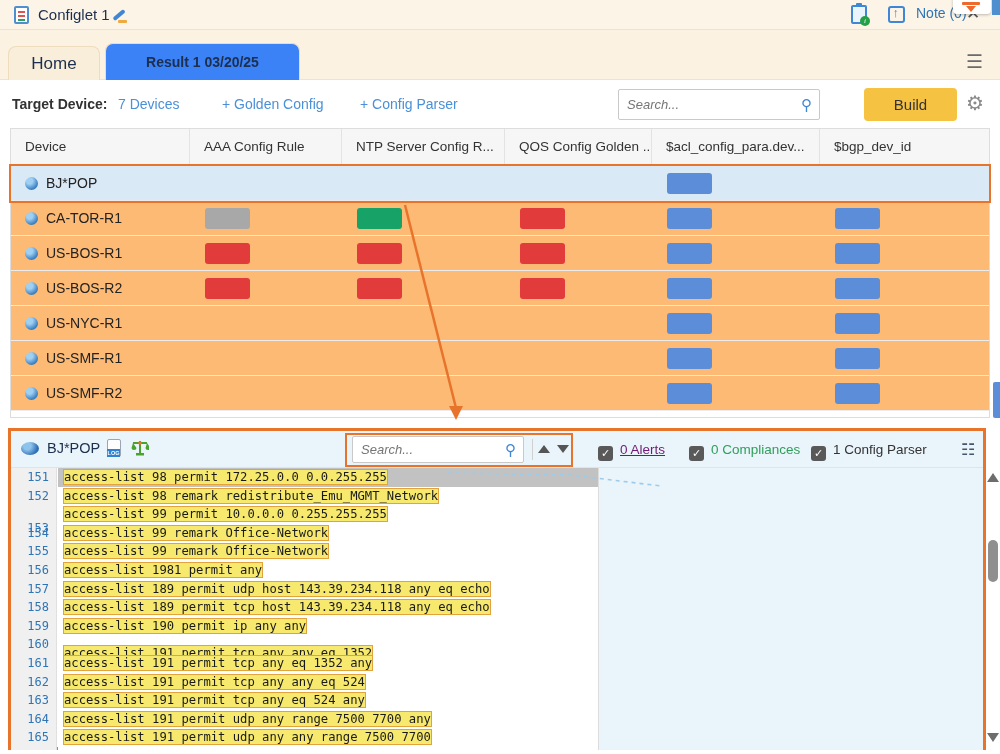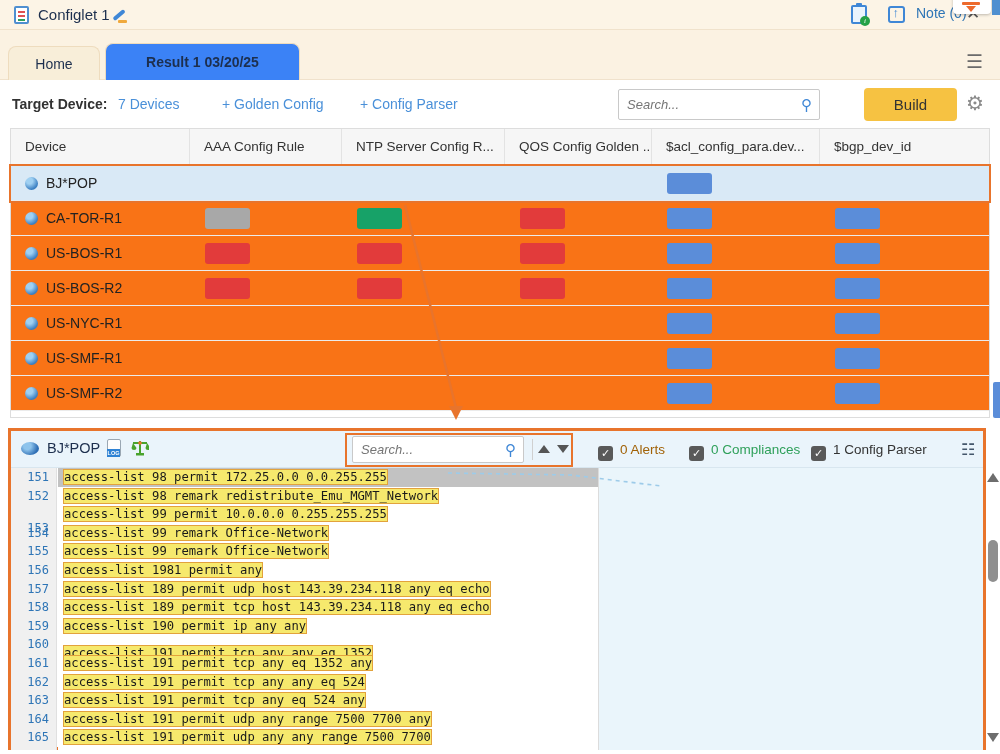--- a/index.html
+++ b/index.html
@@ -25,21 +25,21 @@
   #note-link { left:916px; top:5px; font-size:14px; color:#2e75b6; }
   #close-x { left:966px; top:3px; font-size:17px; color:#555; }
   #cursor-overlay { left:953px; top:-6px; width:38px; height:20px; background:#fff; border-radius:4px; box-shadow:0 1px 3px rgba(0,0,0,.25); }
   #cursor-overlay .bar{ position:absolute; left:9px; top:8px; width:18px; height:3px; background:#ed6a2c; border-radius:1px;}
   #cursor-overlay .tri{ position:absolute; left:13px; top:12px; width:0; height:0; border-left:5px solid transparent; border-right:5px solid transparent; border-top:6px solid #ed6a2c;}
   #top-right-sliver { left:992px; top:0; width:8px; height:15px; background:#4f8fd0; }
 
   
   #tabstrip { left:0; top:30px; width:1000px; height:50px; background:#fbf2e2; border-bottom:1px solid #f0e2cc;}
   .tab { position:absolute; border:1px solid #eedcbe; border-bottom:none; border-radius:8px 8px 0 0; text-align:center; color:#1d2f4e; }
-  #tab-home { left:8px; top:16px; width:92px; height:34px; line-height:34px; font-size:14px; background:#f8eed9; }
+  #tab-home { left:8px; top:16px; width:92px; height:34px; line-height:34px; font-size:17px; background:#f8eed9; }
   #tab-result { left:105px; top:13px; width:195px; height:37px; line-height:37px; font-size:14px; font-weight:bold; background:#3b82f6; }
   #tabstrip-menu { left:966px; top:20px; font-size:19px; color:#6b6b6b; letter-spacing:-1px;}
 
   
   #toolbar { left:0; top:81px; width:1000px; height:47px; background:#fff; }
   #target-label { left:12px; top:15px; font-size:14px; font-weight:bold; color:#333; }
   #devices-link { left:118px; top:15px; font-size:14px; color:#4a90d9; }
   #golden-link { left:222px; top:15px; font-size:14px; color:#4a90d9; }
   #parser-link { left:360px; top:15px; font-size:14px; color:#4a90d9; }
   .searchbox { position:absolute; background:#fff; border:1px solid #c9c9c9; border-radius:2px; }
@@ -47,21 +47,21 @@
   .searchbox .mag { position:absolute; right:7px; top:50%; transform:translateY(-50%); font-size:15px; color:#3f87d6; }
   #toolbar-search { left:618px; top:8px; width:202px; height:31px; }
   #build-btn { left:864px; top:7px; width:93px; height:33px; background:#f6c242; border:none; border-radius:4px; font-size:15px; color:#333; font-family:"Liberation Sans",sans-serif; }
   #gear-icon { left:966px; top:10px; font-size:20px; color:#8a8a8a; }
 
   
   #device-table { left:10px; top:128px; width:980px; height:290px; border:1px solid #ddd; background:#fff; }
   #table-header { position:absolute; left:0; top:0; width:978px; height:36px; background:#f6f6f6; border-bottom:1px solid #ddd; }
   .th { position:absolute; top:0; height:36px; line-height:36px; padding-left:14px; font-size:13.5px; color:#333; border-left:1px solid #e3e3e3; white-space:nowrap; overflow:hidden;}
   .th:first-child { border-left:none; }
-  .trow { position:absolute; left:0; width:978px; height:35px; border-bottom:1px solid #ebebeb; background:#f97316; }
+  .trow { position:absolute; left:0; width:978px; height:35px; border-bottom:1px solid #ebebeb; background:#fdba74; }
   .trow.selected { background:#d9e9f6; box-shadow:0 0 0 2px #e8742c; z-index:3; }
   .dev-cell { position:absolute; left:14px; top:0; height:35px; line-height:35px; font-size:14px; color:#222; }
   .globe { display:inline-block; width:13px; height:13px; background:radial-gradient(circle at 35% 30%, #9fd0f2 0 25%, #3a7fc2 70%); border-radius:50%; margin-right:8px; vertical-align:-2px; }
   .chip { position:absolute; top:7px; width:45px; height:21px; border-radius:3px; }
 
   
   #arrow-svg { left:0; top:128px; width:1000px; height:302px; pointer-events:none; z-index:4;}
 
   
   #detail-panel { left:8px; top:428px; width:978px; height:322px; background:#fff; border:3px solid #e8742c; }
@@ -228,21 +228,21 @@
       </svg>
       <div id="search-highlight" class="abs"></div>
       <div id="detail-search" class="searchbox">
         <input placeholder="Search..." style="">
         <span class="mag">⚲</span>
       </div>
       <div id="search-sep" class="abs"></div>
       <div id="tri-up" class="tri-btn"></div>
       <div id="tri-down" class="tri-btn"></div>
       <div id="filter-alerts" class="filter">
-        <span class="cb">✓</span><span class="lbl" style="color: #a16207;">0 Alerts</span>
+        <span class="cb">✓</span><span class="lbl" style="color: #701a75; text-decoration: underline;">0 Alerts</span>
       </div>
       <div id="filter-compliances" class="filter">
         <span class="cb">✓</span><span class="lbl" style="color: rgb(47, 160, 90);">0 Compliances</span>
       </div>
       <div id="filter-parser" class="filter">
         <span class="cb">✓</span><span class="lbl" style="color: rgb(51, 51, 51);">1 Config Parser</span>
       </div>
       <div id="detail-list-icon" class="abs">☷</div>
     </div>
 

